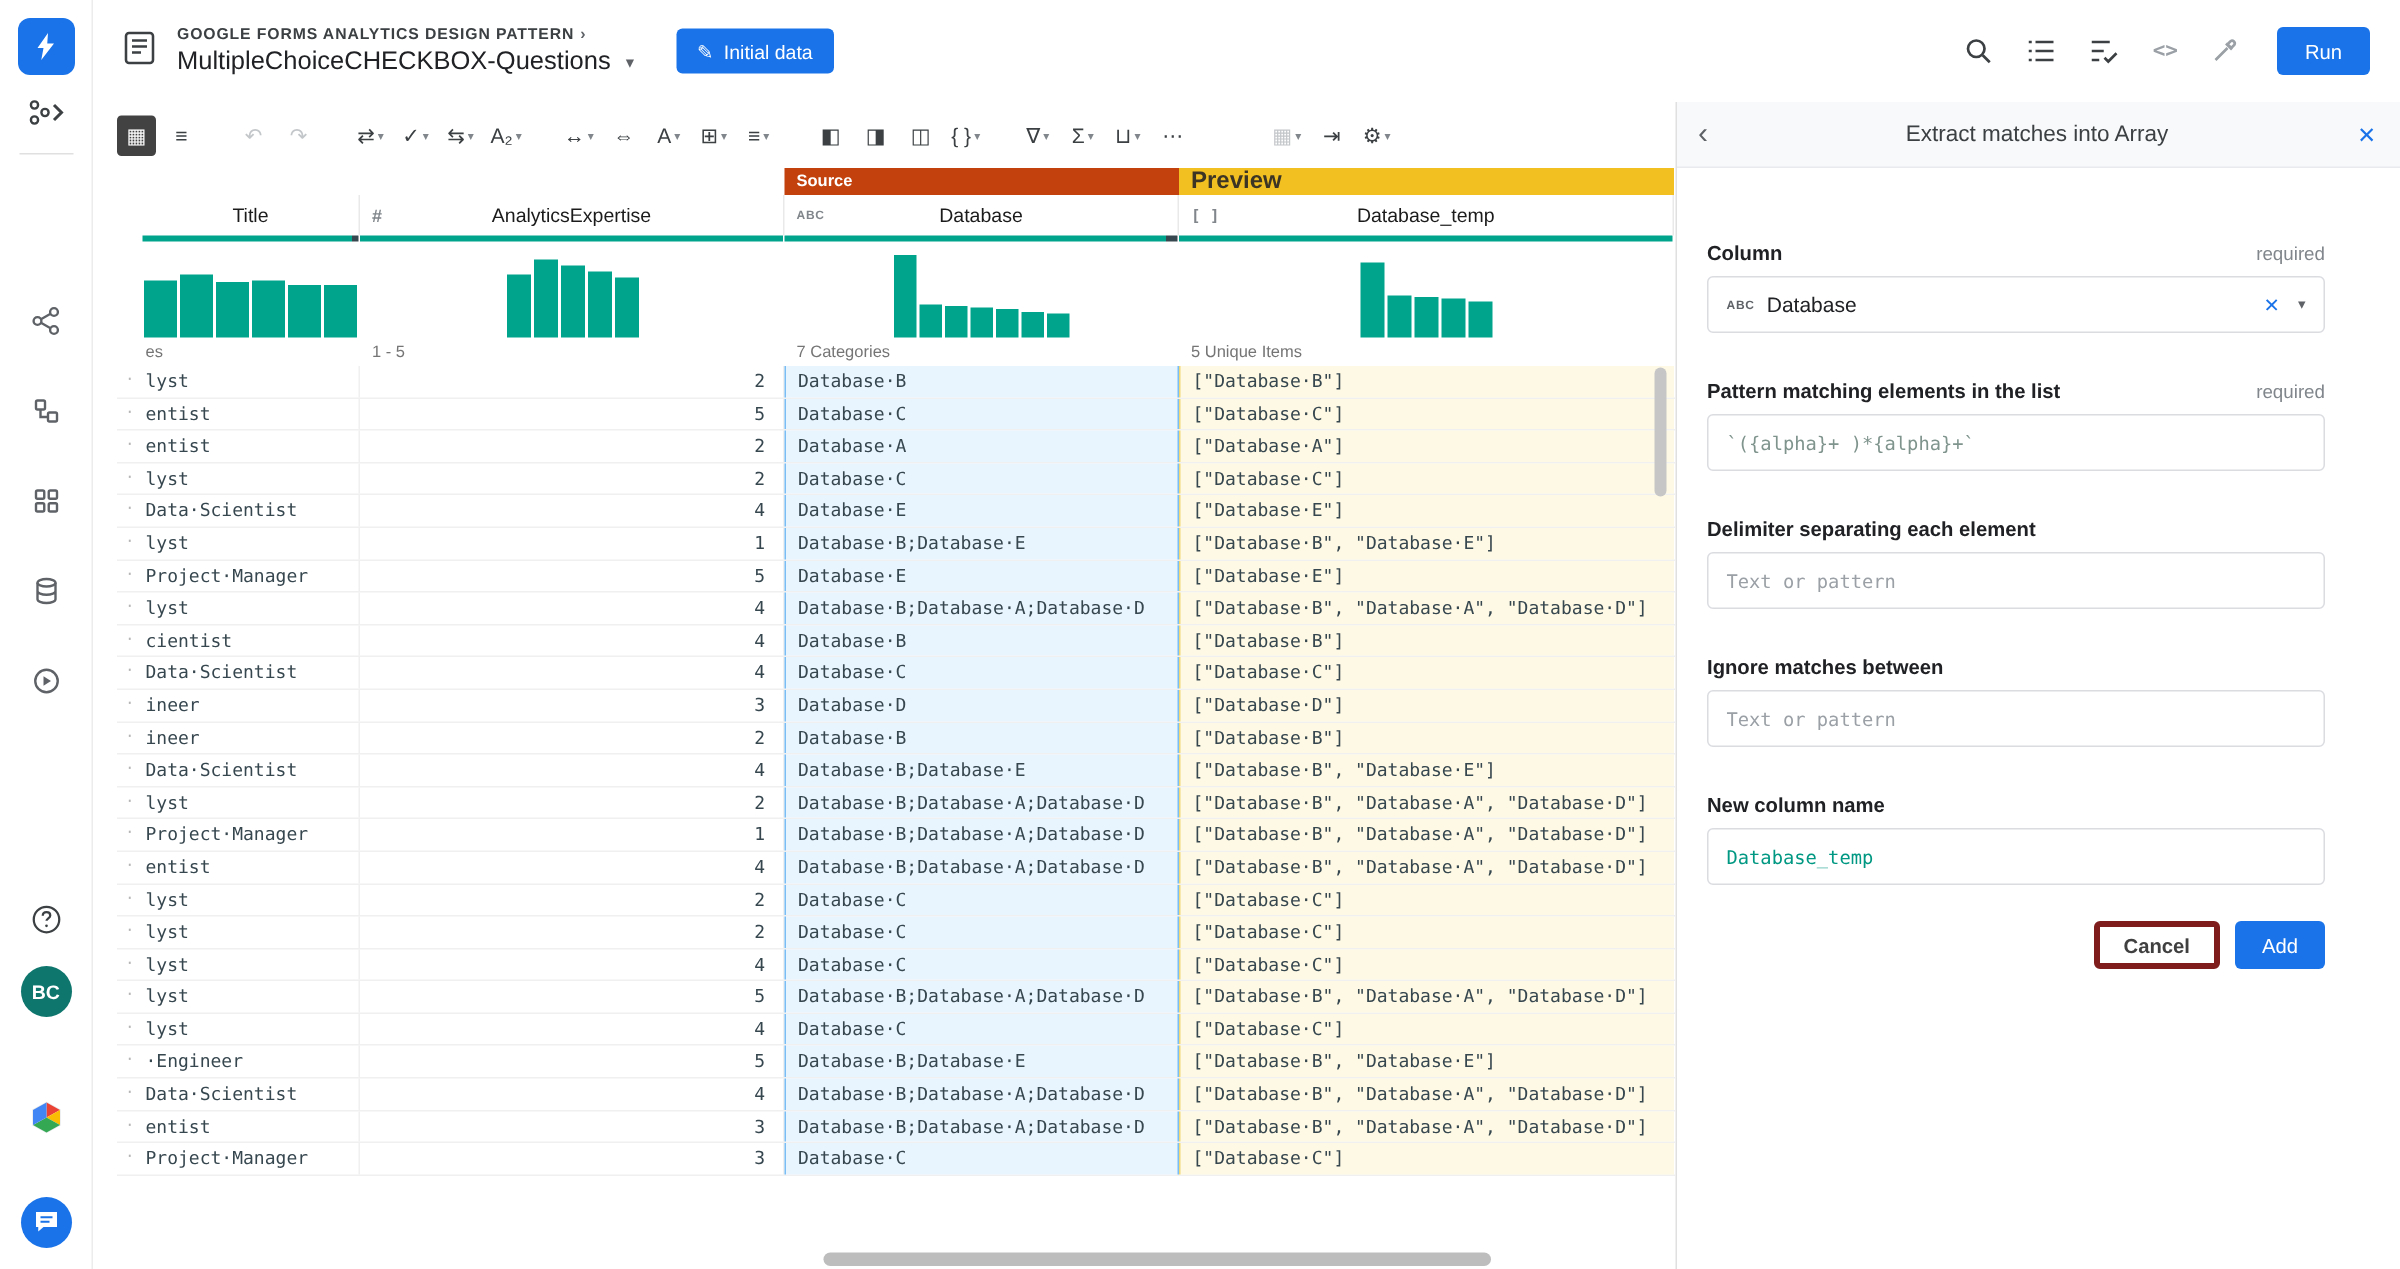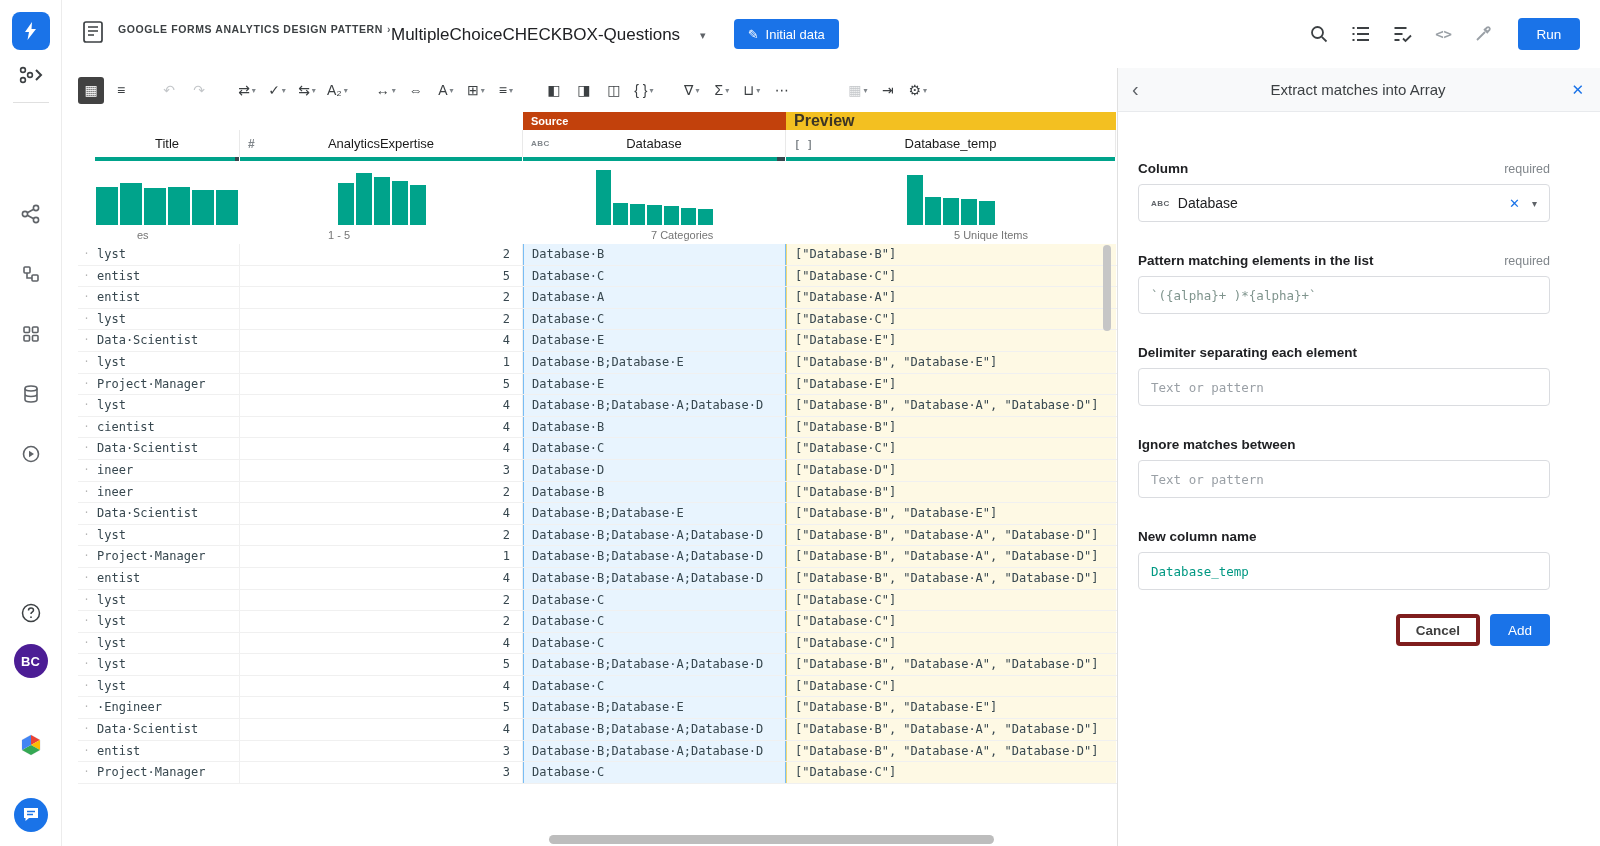--- a/index.html
+++ b/index.html
@@ -8,33 +8,33 @@
   .app { display:flex; width:1600px; height:846px; }
 
   
   .sidebar { width:62px; background:#fff; border-right:1px solid #ECECEC; display:flex; flex-direction:column; align-items:center; padding:12px 0 14px; }
   .logo { width:38px; height:38px; border-radius:8px; background:#1A73E8; display:flex; align-items:center; justify-content:center; cursor:pointer; }
   .sb-icon { width:36px; height:30px; display:flex; align-items:center; justify-content:center; color:#5F6368; cursor:pointer; }
   .sb-icon.dark { color:#3C4043; margin-top:10px; }
   .sb-divider { width:36px; height:1px; background:#E0E0E0; margin:12px 0 0; }
   .sb-group { display:flex; flex-direction:column; align-items:center; gap:30px; margin-top:96px; }
   .sb-bottom { margin-top:auto; display:flex; flex-direction:column; align-items:center; gap:16px; }
-  .avatar { width:34px; height:34px; border-radius:50%; background:#4c1d95; color:#fff; font-size:13px; font-weight:700; display:flex; align-items:center; justify-content:center; cursor:pointer; }
+  .avatar { width:34px; height:34px; border-radius:50%; background:#0f766e; color:#fff; font-size:13px; font-weight:700; display:flex; align-items:center; justify-content:center; cursor:pointer; }
   .support-bubble { width:34px; height:34px; border-radius:50%; background:#1A73E8; display:flex; align-items:center; justify-content:center; cursor:pointer; margin-top:22px; }
   .gcp { margin-top:36px; }
 
   
   .main { flex:1; display:flex; flex-direction:column; min-width:0; }
 
   .topbar { height:68px; display:flex; align-items:center; padding:0 20px 0 18px; }
   .ds-icon { color:#3C4043; margin-right:12px; }
-  .tb-titles { display:flex; flex-direction:row; }
+  .tb-titles { display:flex; flex-direction:column; }
   .breadcrumb { font-size:10.5px; font-weight:600; letter-spacing:.6px; color:#3C4043; cursor:pointer; }
   .bc-chev { margin-left:4px; color:#5F6368; }
-  .title-row { display:flex; align-items:center; gap:20px; margin-top:2px; }
+  .title-row { display:flex; align-items:center; gap:10px; margin-top:2px; }
   .page-title { font-size:17px; color:#202124; }
   .title-caret { color:#5F6368; font-size:11px; cursor:pointer; }
   .initial-btn { margin-left:28px; height:30px; background:#1A73E8; color:#fff; border:none; border-radius:4px; font-size:13px; font-weight:500; padding:0 14px; display:flex; align-items:center; gap:7px; cursor:pointer; font-family:inherit; }
   .tb-right { margin-left:auto; display:flex; align-items:center; gap:22px; }
   .hicon { color:#3C4043; cursor:pointer; display:flex; align-items:center; }
   .hicon.dim { color:#9AA0A6; }
   .code-glyph { font-family:"DejaVu Sans Mono", monospace; font-size:14px; font-weight:700; }
   .run-btn { height:32px; min-width:62px; background:#1A73E8; color:#fff; border:none; border-radius:4px; font-size:13.5px; font-weight:500; padding:0 16px; cursor:pointer; font-family:inherit; margin-left:4px; }
 
   .content { flex:1; display:flex; min-height:0; }
@@ -73,21 +73,21 @@
 
   .g-quality { height:6px; align-items:flex-start; }
   .qbar { height:4px; background:#00A38B; margin-right:1px; }
   .qbar.tail { background:linear-gradient(to right, #00A38B 0 97%, #37474F 97% 100%); }
 
   .g-hists { height:62px; align-items:flex-end; }
   .hist { height:60px; display:flex; align-items:flex-end; gap:2px; justify-content:center; }
   .hist.left { justify-content:flex-start; padding-left:1px; }
   .hbar { background:#00A38B; }
 
-  .g-stats { height:19px; align-items:center;gap:40px; }
+  .g-stats { height:19px; align-items:center; }
   .stat { font-size:11px; color:#757575; padding-left:8px; white-space:nowrap; overflow:hidden; }
   .stat.first { padding-left:2px; }
 
   .g-body { }
   .grow { display:flex; height:21.6px; border-bottom:1px solid #F0F0F0; cursor:default; }
   .gcell { font-family:"DejaVu Sans Mono", monospace; font-size:12px; color:#37474F; line-height:20.6px; white-space:nowrap; overflow:hidden; }
   .c-marker { width:17px; flex:none; color:#B5B5B5; text-align:center; font-size:10px; }
   .c-title { width:145px; flex:none; padding-left:2px; border-right:1px solid #F0F0F0; }
   .c-exp { width:283px; flex:none; text-align:right; padding-right:12px; border-right:1px solid #F0F0F0; }
   .c-db { width:263px; flex:none; background:#E8F4FE; padding-left:8px; border-left:1px solid #79BDF4; border-right:1px solid #79BDF4; }

